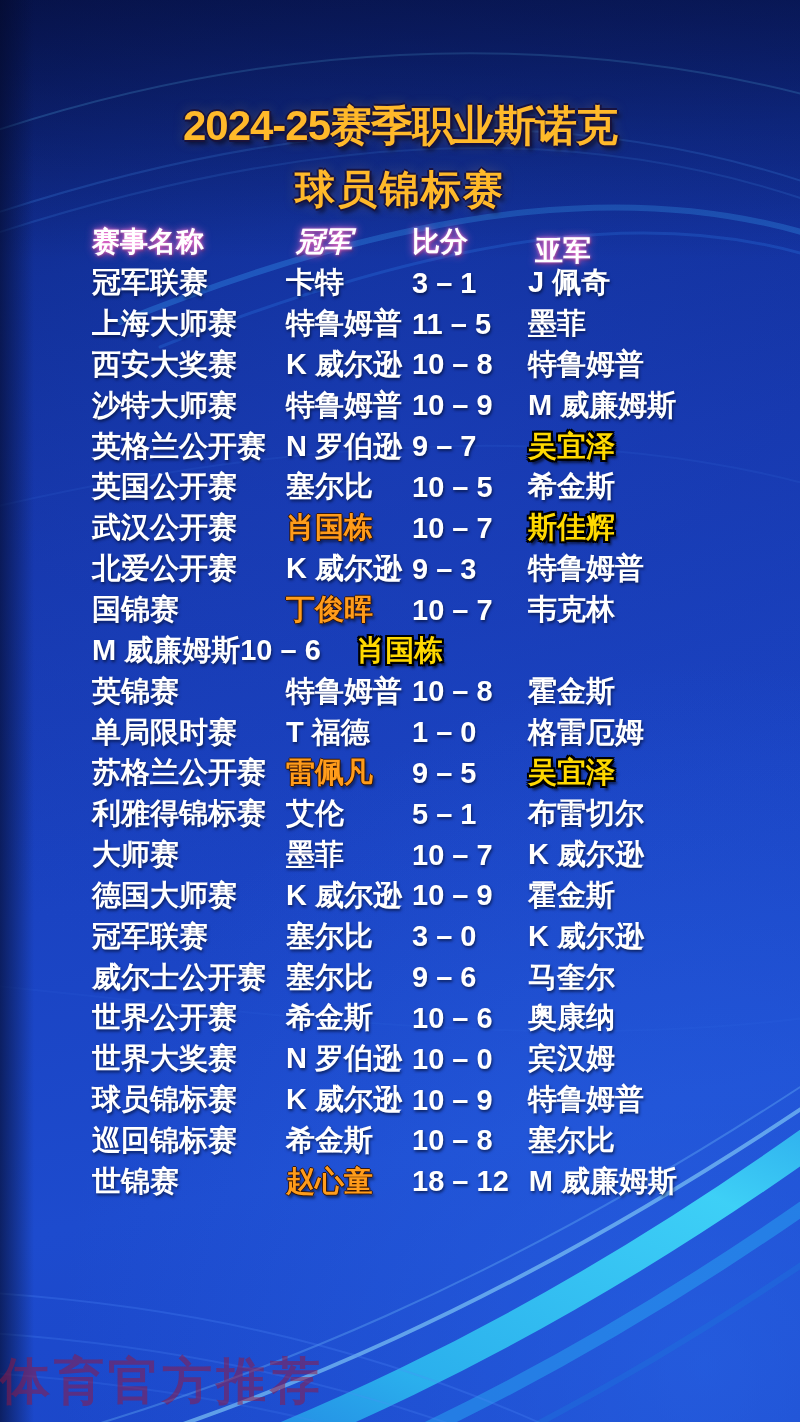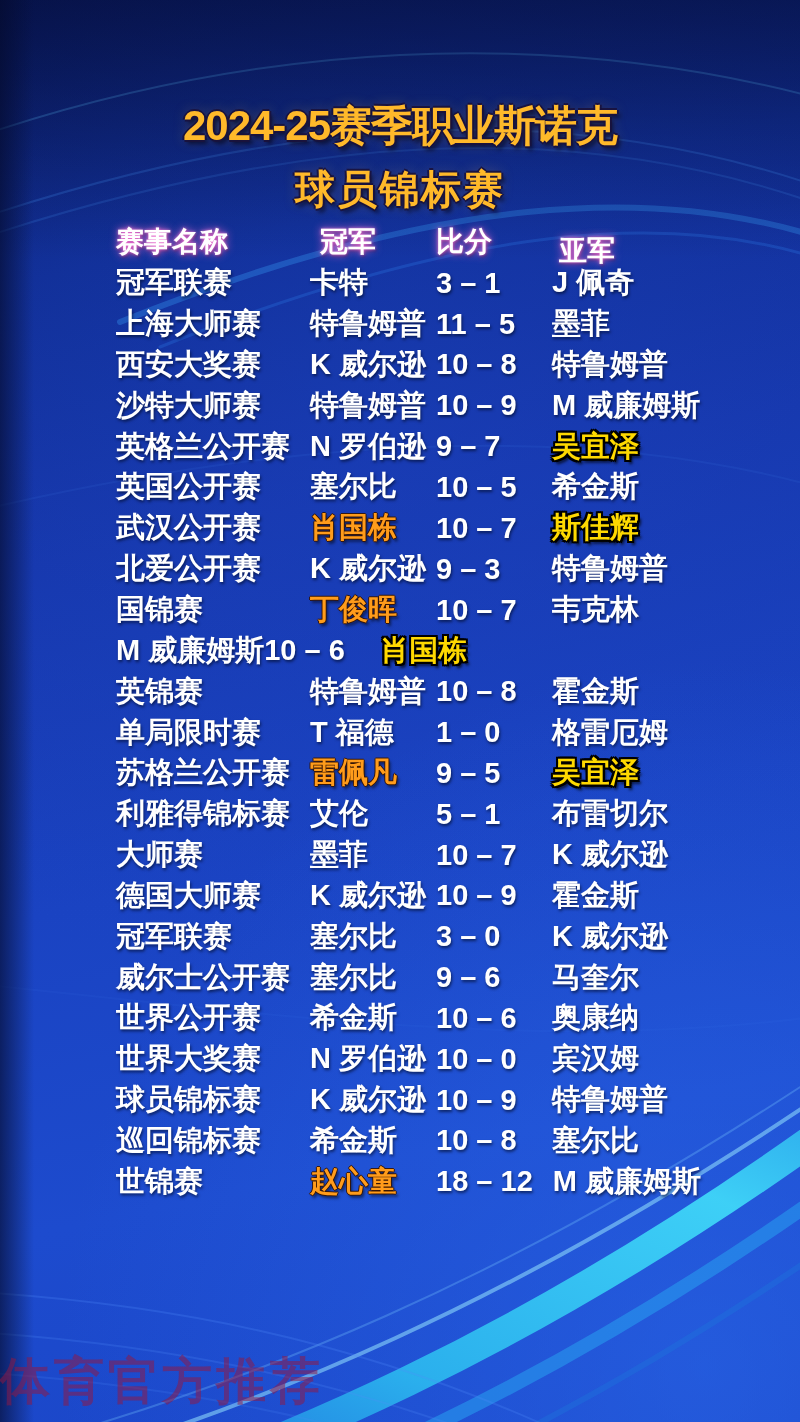--- a/index.html
+++ b/index.html
@@ -36,32 +36,32 @@
     text-shadow:
       2px 0 0 rgba(25,18,60,.9), -2px 0 0 rgba(25,18,60,.9),
       0 2px 0 rgba(25,18,60,.9), 0 -2px 0 rgba(25,18,60,.9),
       3px 4px 4px rgba(0,0,20,.65), 0 0 14px rgba(255,190,60,.25);
   }
   .title{top:90px;font-size:42px;letter-spacing:-1px;margin-top:8px;}
   .subtitle{top:162px;font-size:40px;letter-spacing:2px;}
   .table{position:absolute;top:222px;left:0;right:0;z-index:3;}
   .row{
     height:40.85px;display:flex;align-items:center;
-    padding-left:116px;white-space:nowrap;
+    padding-left:92px;white-space:nowrap;
     font-size:29px;font-weight:bold;color:#fff;
     text-shadow:1px 2px 3px rgba(0,10,40,.65);
   }
   .row.header{font-size:28px;
     text-shadow:0 0 9px rgba(255,110,215,.95),0 0 3px rgba(255,150,225,.85),1px 2px 3px rgba(50,0,50,.6);}
   .cell{display:inline-block;}
   .c-event{min-width:194px;}
   .c-champ{min-width:126px;}
   .c-score{min-width:96px;text-align:left;}
   .c-runner{padding-left:20px;}
-  .row.header .c-champ{padding-left:10px;min-width:116px;}
+  .row.header .c-champ{padding-left:10px;min-width:116px;font-style:italic;}
   .row.header .c-runner{padding-left:27px;margin-top:18px;}
   .hl-orange{
     text-shadow:
       1px 0 0 rgba(55,20,0,.9), -1px 0 0 rgba(55,20,0,.9),
       0 1px 0 rgba(55,20,0,.9), 0 -1px 0 rgba(55,20,0,.9),
       2px 3px 3px rgba(0,0,0,.55);
   }
   .hl-yellow{
     text-shadow:
       2px 0 0 #000, -2px 0 0 #000, 0 2px 0 #000, 0 -2px 0 #000,

